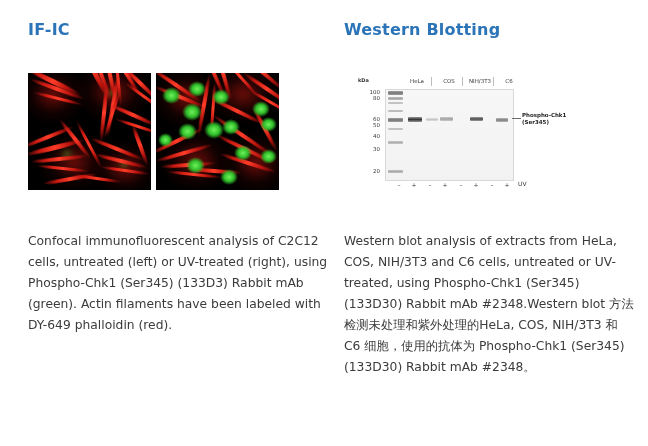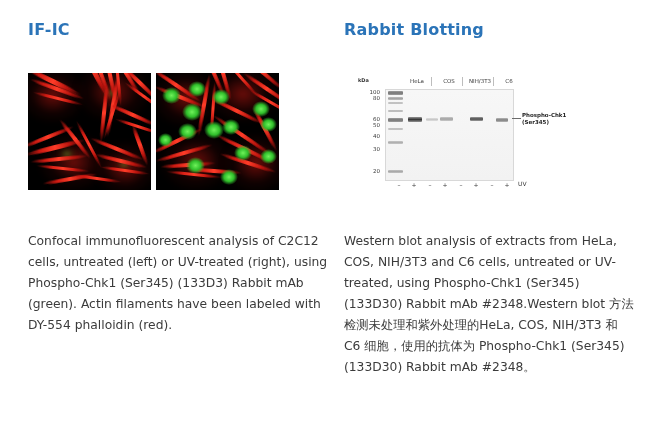--- a/index.html
+++ b/index.html
@@ -183,26 +183,26 @@
           <div class="nuc" style="left:78px;top:72px;width:18px;height:16px;"></div>
           <div class="nuc" style="left:30px;top:84px;width:19px;height:17px;"></div>
           <div class="nuc" style="left:64px;top:96px;width:18px;height:16px;"></div>
           <div class="nuc" style="left:104px;top:76px;width:17px;height:15px;"></div>
           <div class="nuc" style="left:2px;top:60px;width:15px;height:14px;"></div>
         </div>
 
       </div>
     </div>
 
-    <div class="caption">Confocal immunofluorescent analysis of C2C12 cells, untreated (left) or UV-treated (right), using Phospho-Chk1 (Ser345) (133D3) Rabbit mAb (green). Actin filaments have been labeled with DY-554 phalloidin (red).</div>
+    <div class="caption">Confocal immunofluorescent analysis of C2C12 cells, untreated (left) or UV-treated (right), using Phospho-Chk1 (Ser345) (133D3) Rabbit mAb (green). Actin filaments have been labeled with DY-649 phalloidin (red).</div>
   </div>
 
   <div class="col col-right">
 
-    <div class="section-title">Rabbit Blotting</div>
+    <div class="section-title">Western Blotting</div>
 
     <div class="figure">
       <div class="wb">
 
         <div class="wb-kda">kDa</div>
 
         <div class="wb-lanelabel" style="left:56px;width:34px;">HeLa</div>
         <div class="wb-lanelabel" style="left:88px;width:34px;">COS</div>
         <div class="wb-lanelabel" style="left:118px;width:36px;">NIH/3T3</div>
         <div class="wb-lanelabel" style="left:150px;width:30px;">C6</div>

